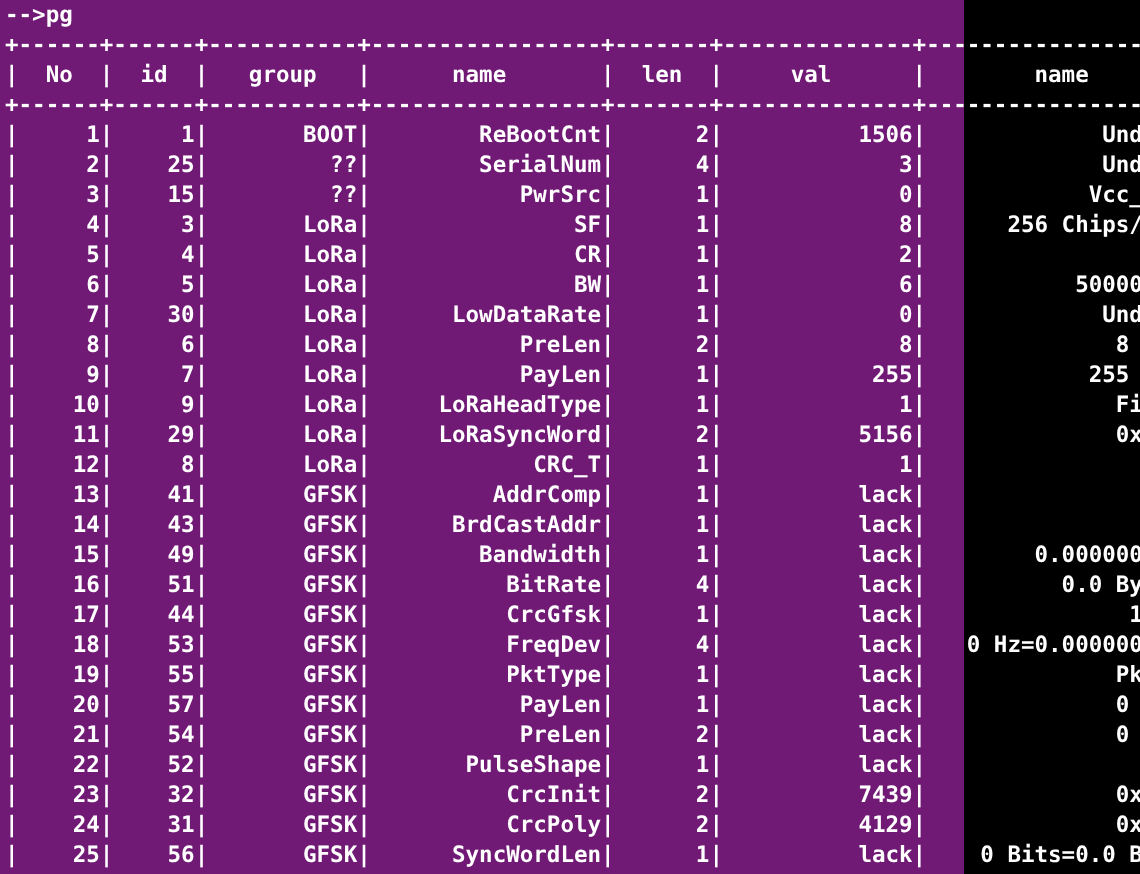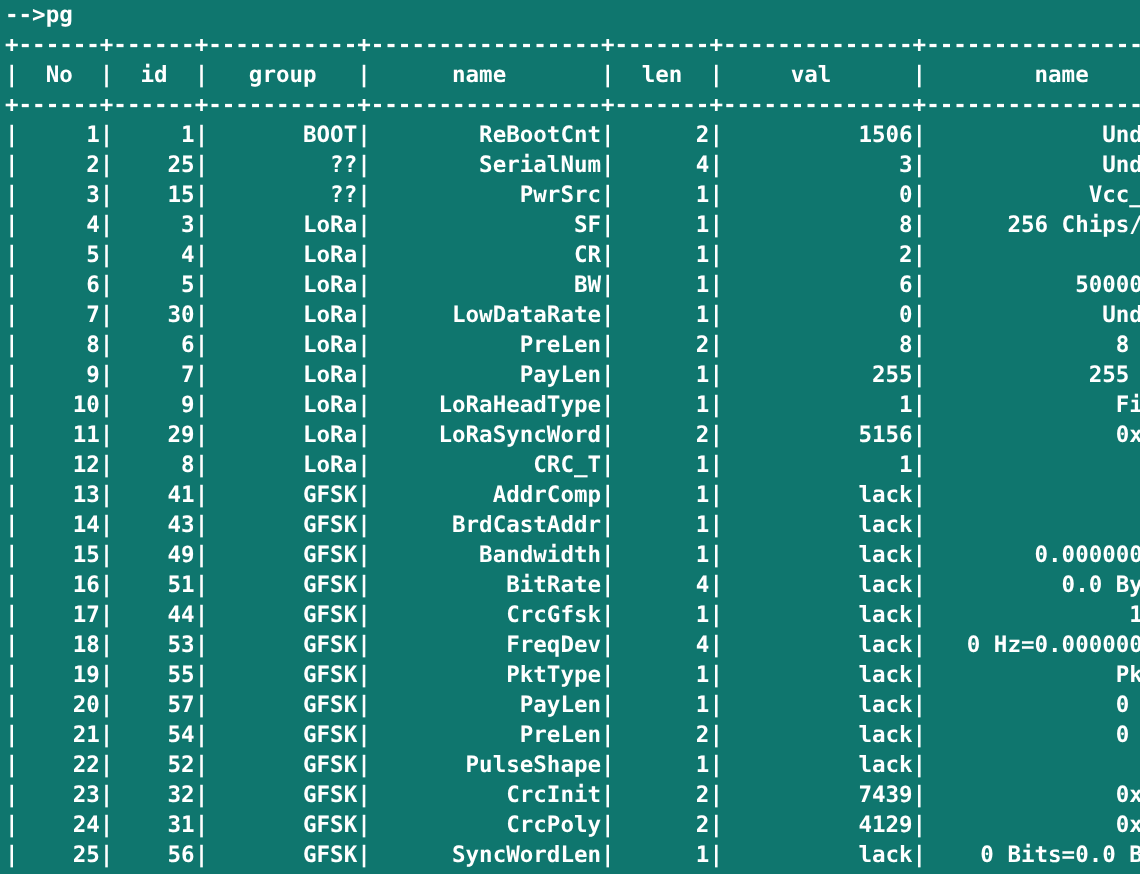--- a/index.html
+++ b/index.html
@@ -9,23 +9,23 @@
     background: #000000;
   }
   body {
     width: 1140px;
     height: 874px;
     overflow: hidden;
     font-family: "DejaVu Sans Mono", "Liberation Mono", monospace;
   }
   #terminal {
     position: relative;
-    width: 1140px;
+    width: 964px;
     height: 874px;
-    background: #0f766e;
+    background: #701a75;
     color: #ffffff;
     padding: 0;
     box-sizing: border-box;
   }
   #screen {
     position: absolute;
     left: 5px;
     top: 0px;
     font-family: "DejaVu Sans Mono", "Liberation Mono", monospace;
     font-size: 22.5px;

